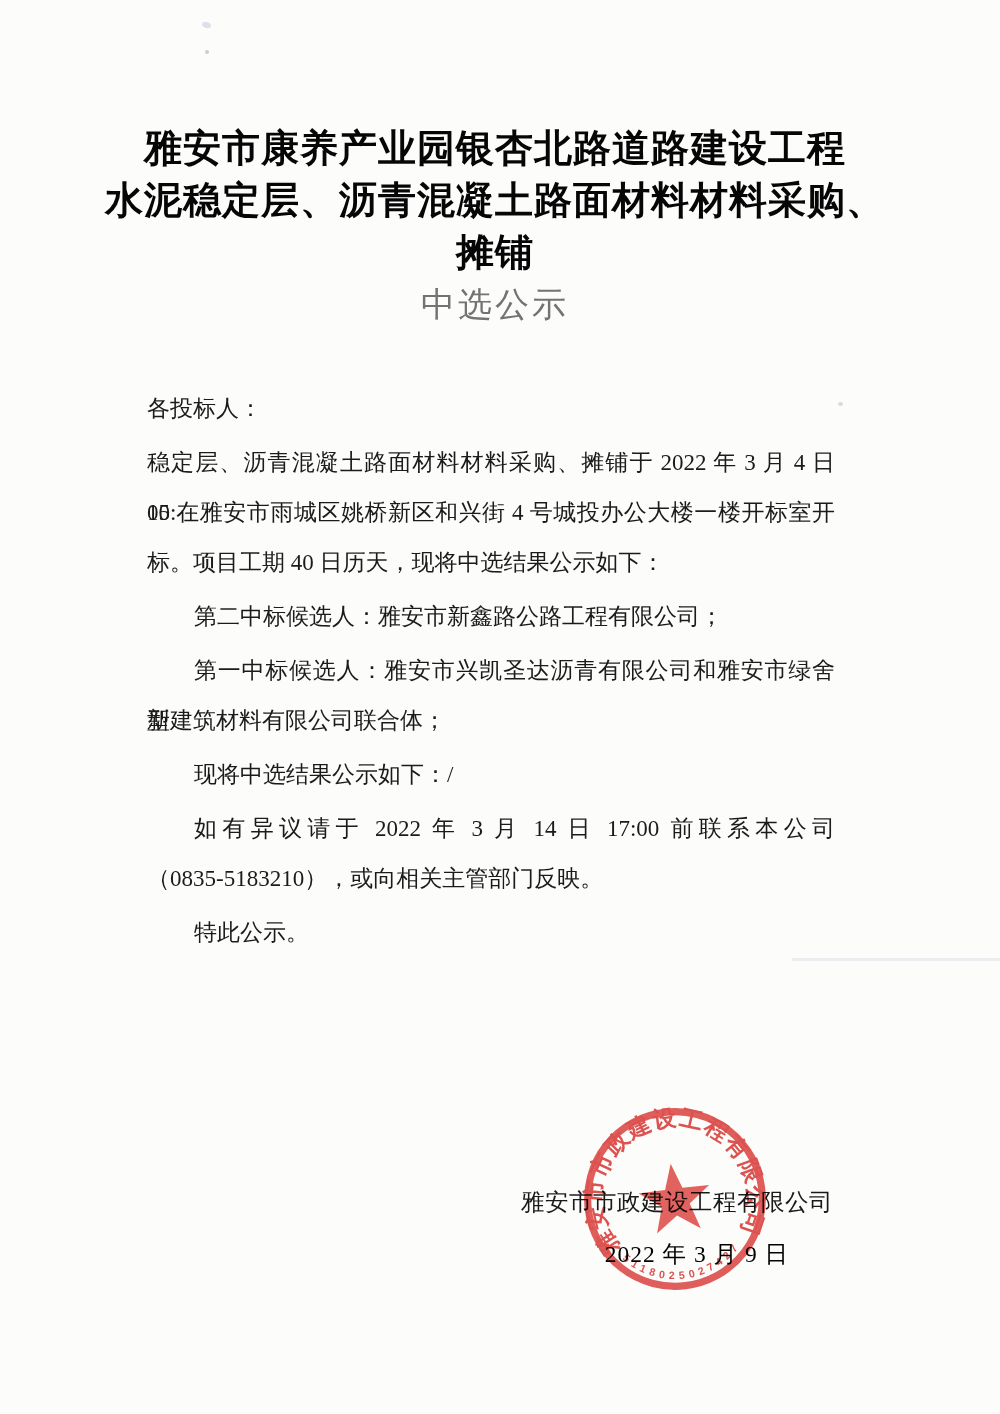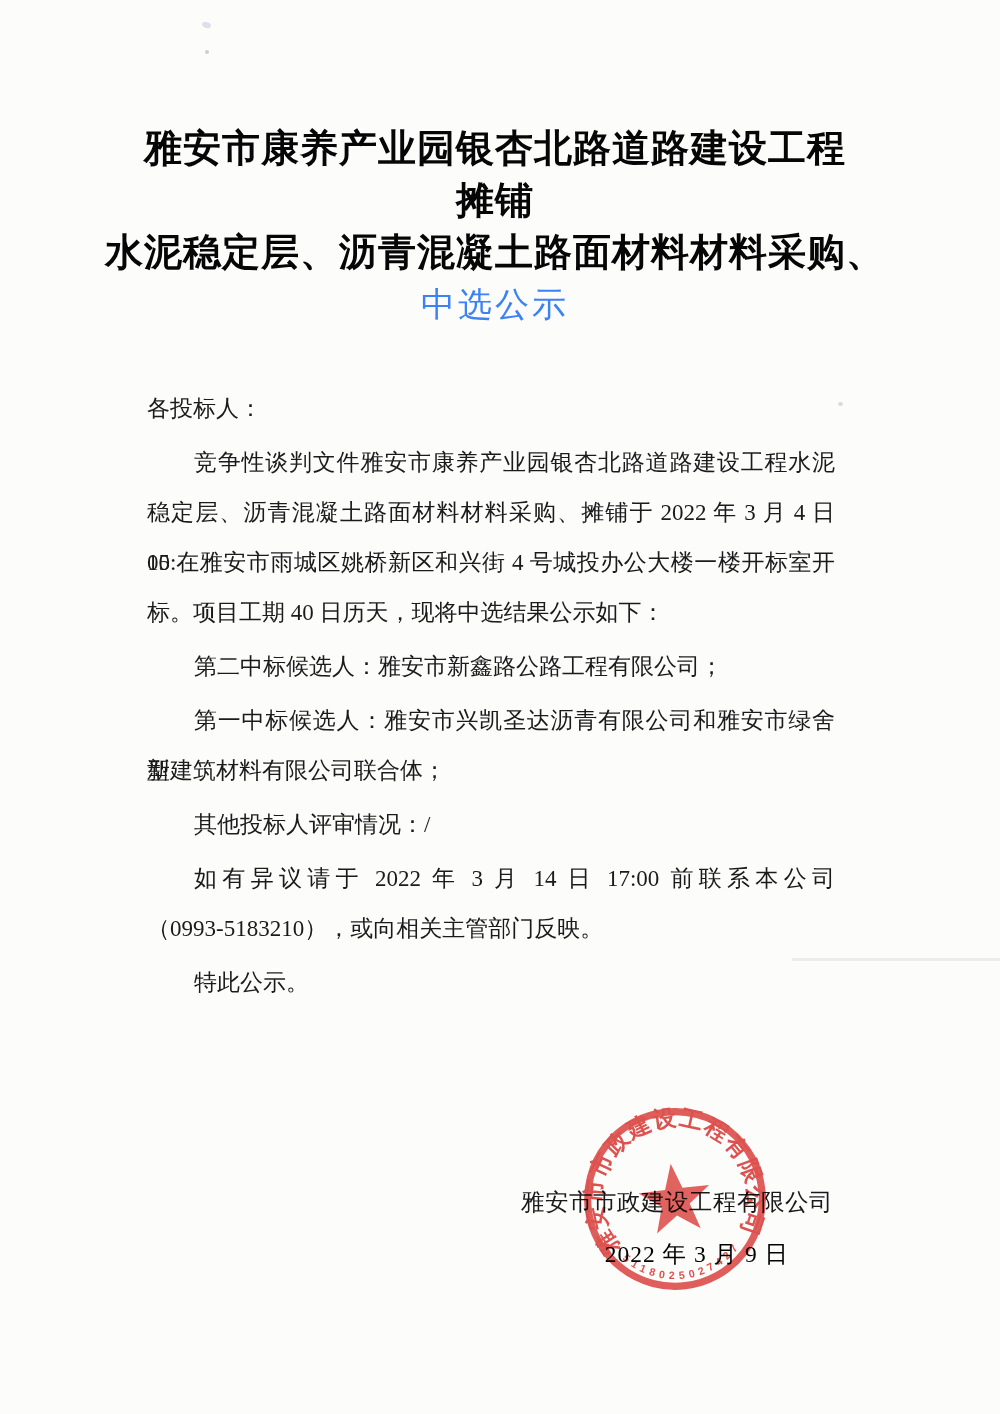--- a/index.html
+++ b/index.html
@@ -35,21 +35,21 @@
     line-height: 52px;
     letter-spacing: 1px;
     white-space: nowrap;
   }
   .subtitle {
     font-family: "Liberation Sans", sans-serif;
     font-weight: 500;
     font-size: 34px;
     line-height: 52px;
     letter-spacing: 3px;
-    color: #3b82f6;
+    color: #737373;
   }
 
   
   .doc-body {
     position: absolute;
     top: 384px;
     left: 147px;
     width: 688px;
     font-size: 23px;
     color: #1b1b1b;
@@ -102,48 +102,47 @@
 
 <div class="page">
 
   <div class="speck s1"></div>
   <div class="speck s2"></div>
   <div class="speck s3"></div>
   <div class="streak"></div>
 
   <header class="title-block">
     <div class="title-line">雅安市康养产业园银杏北路道路建设工程</div>
+    <div class="title-line">水泥稳定层、沥青混凝土路面材料材料采购、</div>
     <div class="title-line">摊铺</div>
-    <div class="title-line">水泥稳定层、沥青混凝土路面材料材料采购、</div>
     <div class="subtitle">中选公示</div>
   </header>
 
   <main class="doc-body">
       <div class="para">
         <div class="line">各投标人：</div>
       </div>
       <div class="para">
-        <div class="line fill indent">竞争性谈判文件雅安市康养产业园银杏北路道路建设工程水泥</div>
         <div class="line fill">稳定层、沥青混凝土路面材料材料采购、摊铺于 2022 年 3 月 4 日 15:</div>
         <div class="line fill">00 在雅安市雨城区姚桥新区和兴街 4 号城投办公大楼一楼开标室开</div>
         <div class="line">标。项目工期 40 日历天，现将中选结果公示如下：</div>
       </div>
       <div class="para">
         <div class="line indent">第二中标候选人：雅安市新鑫路公路工程有限公司；</div>
       </div>
       <div class="para">
         <div class="line fill indent">第一中标候选人：雅安市兴凯圣达沥青有限公司和雅安市绿舍新</div>
         <div class="line">型建筑材料有限公司联合体；</div>
       </div>
       <div class="para">
-        <div class="line indent">其他投标人评审情况：/</div>
+        <div class="line indent">现将中选结果公示如下：/</div>
       </div>
       <div class="para">
         <div class="line fill indent">如有异议请于 2022 年 3 月 14 日 17:00 前联系本公司</div>
-        <div class="line">（0993-5183210），或向相关主管部门反映。</div>
+        <div class="line">（0835-5183210），或向相关主管部门反映。</div>
       </div>
       <div class="para">
         <div class="line indent">特此公示。</div>
       </div>
     </main>
 
   <div class="sig-company">雅安市市政建设工程有限公司</div>
   <div class="sig-date">2022 年 3 月 9 日</div>
 
   <div class="seal-wrap">

